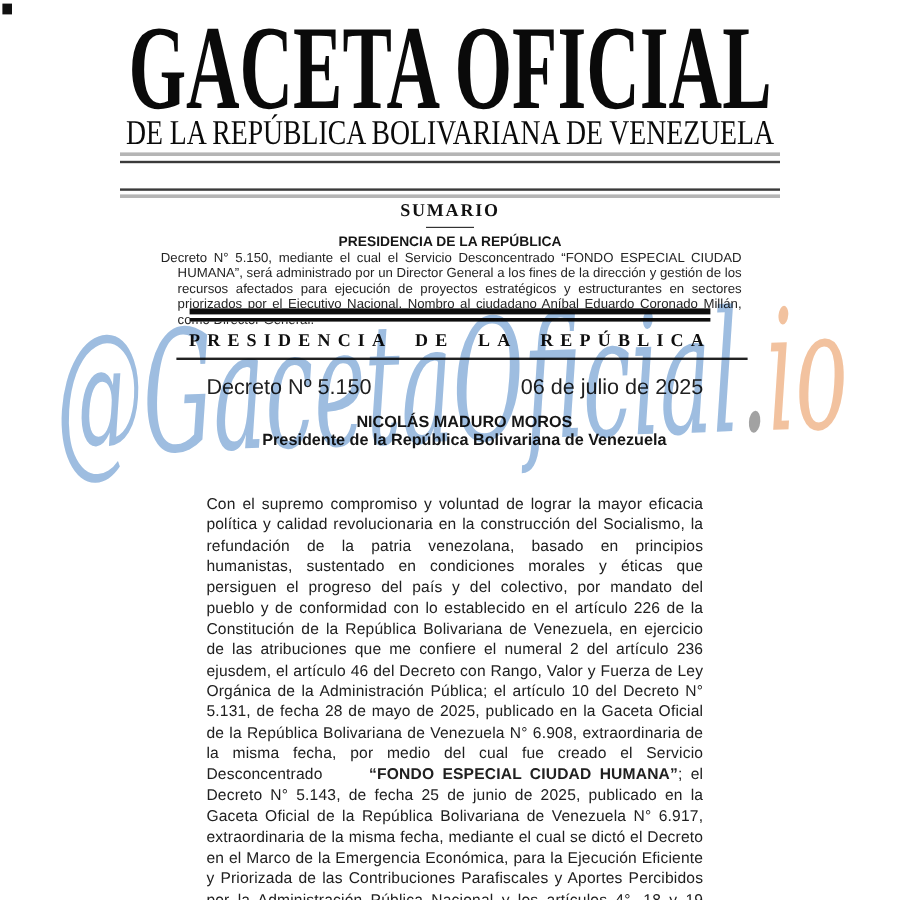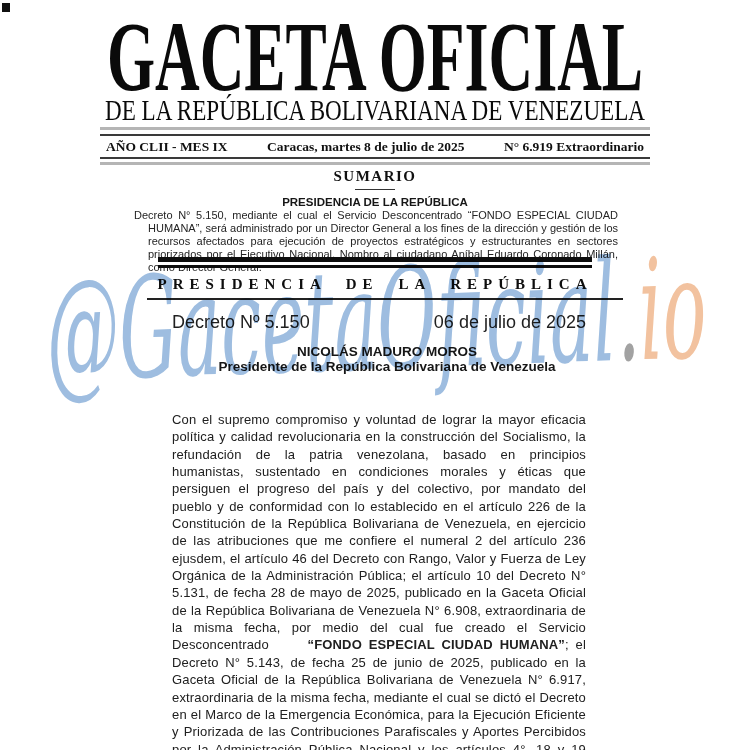--- a/index.html
+++ b/index.html
@@ -73,25 +73,20 @@
   <div class="abs corner-mark"></div>
 
   <svg class="abs masthead-svg" width="544" height="112" viewBox="0 0 544 112">
     <text class="masthead-title" x="272" y="78" text-anchor="middle" font-size="100" textLength="536" lengthAdjust="spacingAndGlyphs">GACETA OFICIAL</text>
     <text class="masthead-subtitle" x="272" y="108" text-anchor="middle" font-size="29" textLength="540" lengthAdjust="spacingAndGlyphs">DE LA REPÚBLICA BOLIVARIANA DE VENEZUELA</text>
   </svg>
 
   <div class="abs rule rule-top-gray"></div>
   <div class="abs rule rule-top-dark"></div>
 
-  <div class="abs infobar">
-    <span>AÑO CLII  -  MES IX</span>
-    <span>Caracas,  martes 8 de julio de 2025</span>
-    <span>N° 6.919 Extraordinario</span>
-  </div>
 
   <div class="abs rule rule-bot-dark"></div>
   <div class="abs rule rule-bot-gray"></div>
 
   <div class="abs sumario-heading">SUMARIO</div>
   <div class="abs sumario-underline"></div>
   <div class="abs sumario-section">PRESIDENCIA DE LA REPÚBLICA</div>
   <div class="abs sumario-entry">Decreto N° 5.150, mediante el cual el Servicio Desconcentrado “FONDO ESPECIAL CIUDAD HUMANA”, será administrado por un Director General a los fines de la dirección y gestión de los recursos afectados para ejecución de proyectos estratégicos y estructurantes en sectores priorizados por el Ejecutivo Nacional. Nombro al ciudadano Aníbal Eduardo Coronado Millán, como Director General.</div>
 
   <div class="abs divider-bar"></div>

